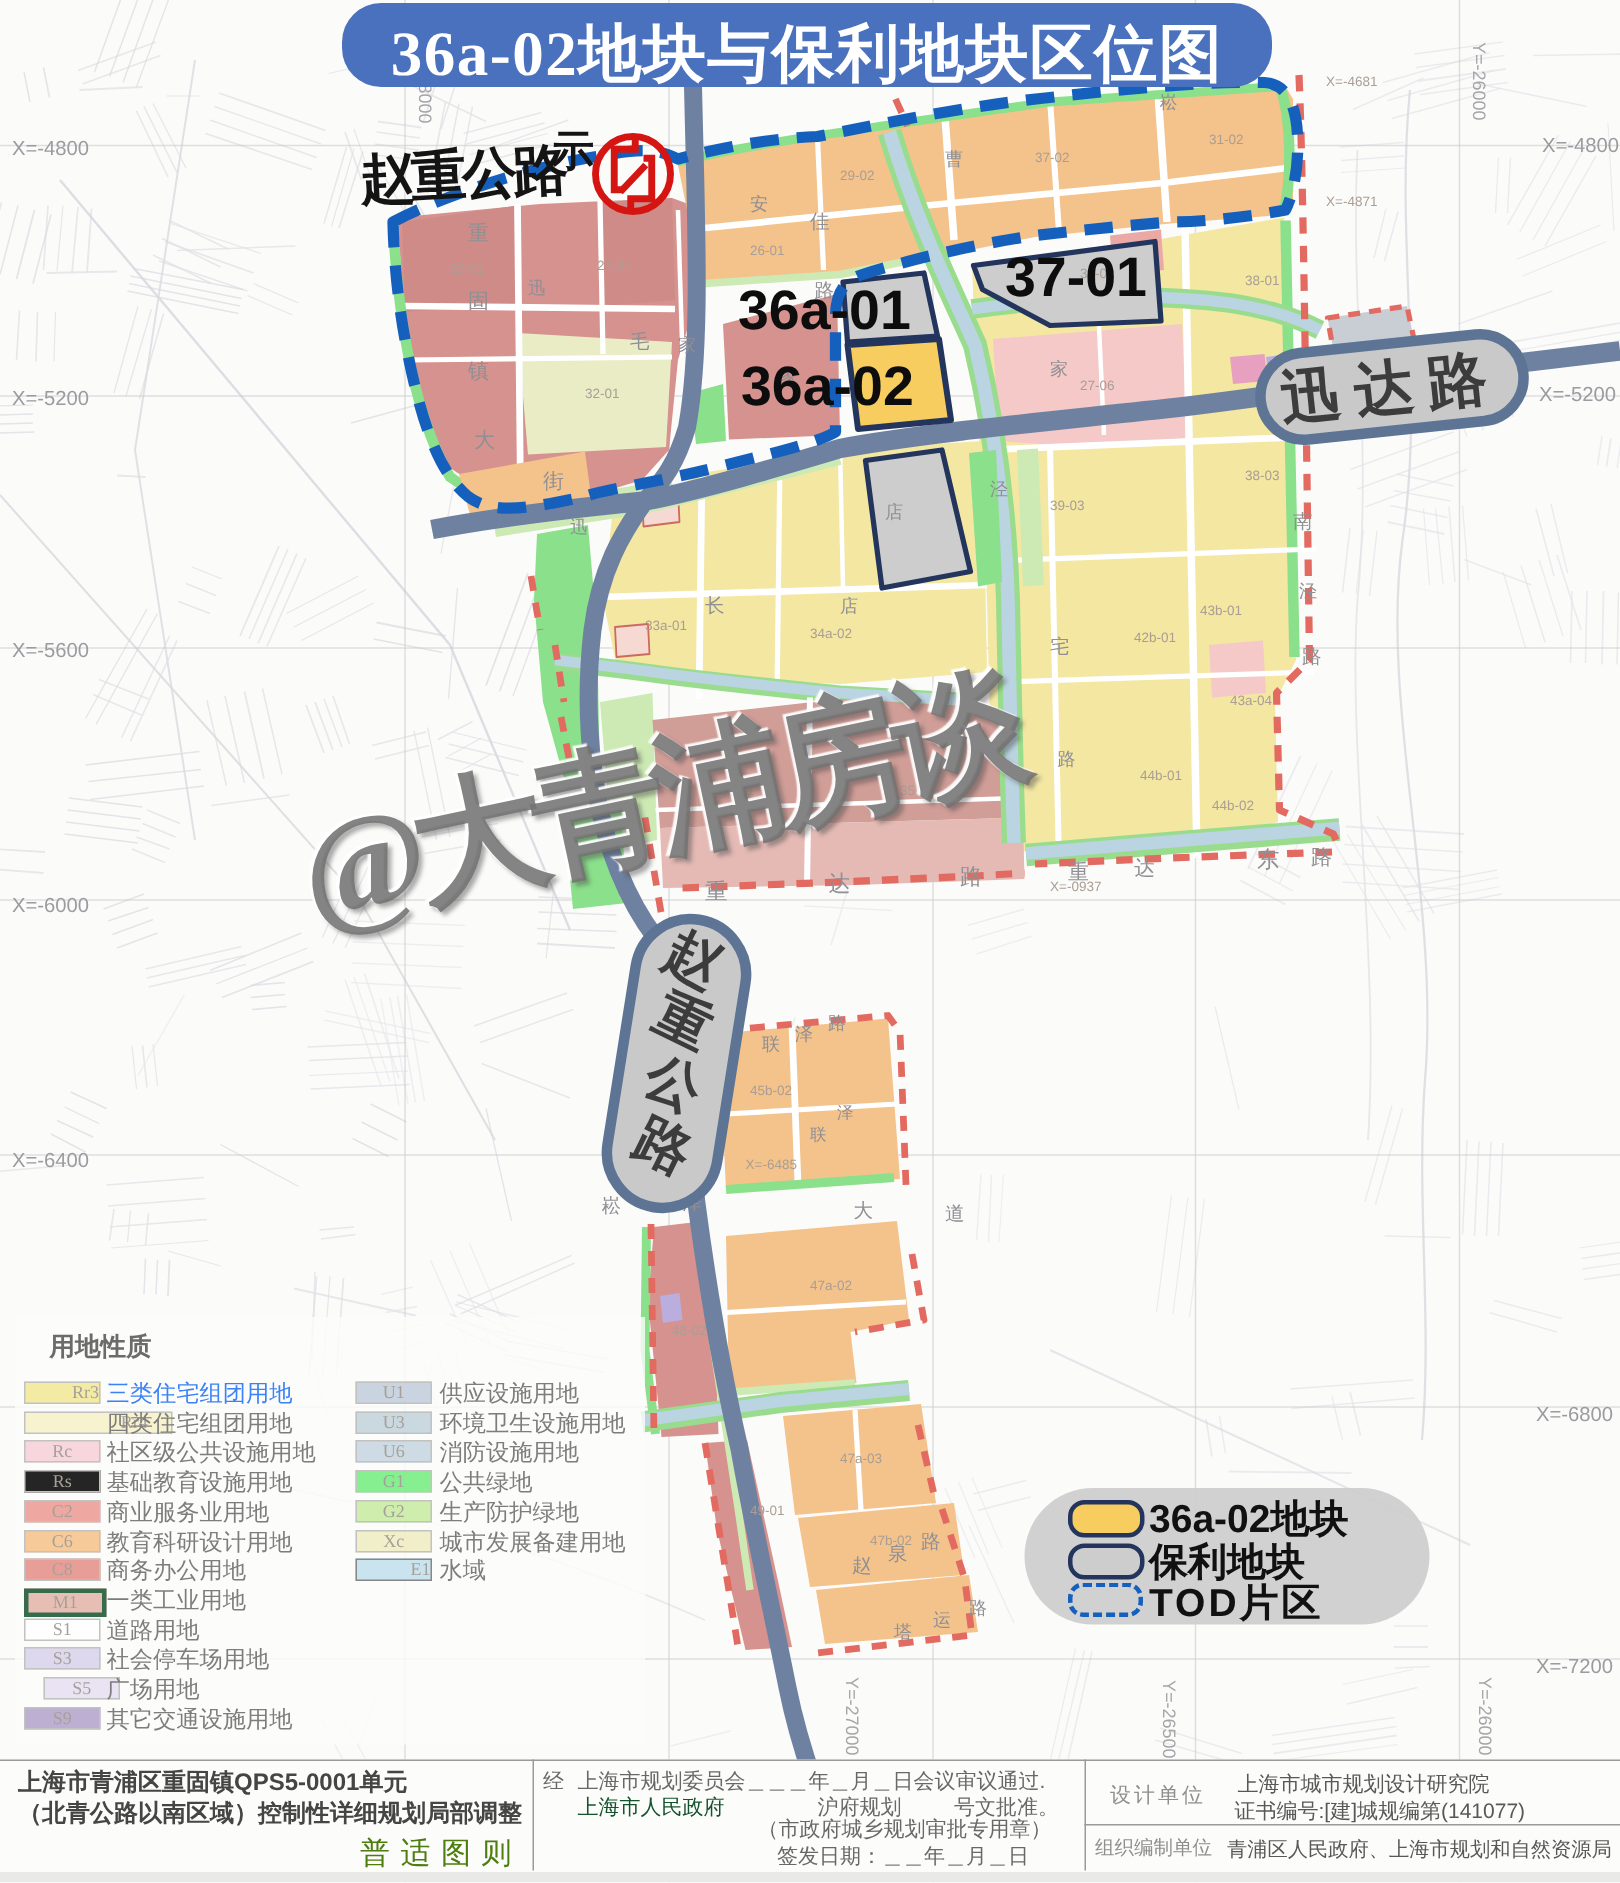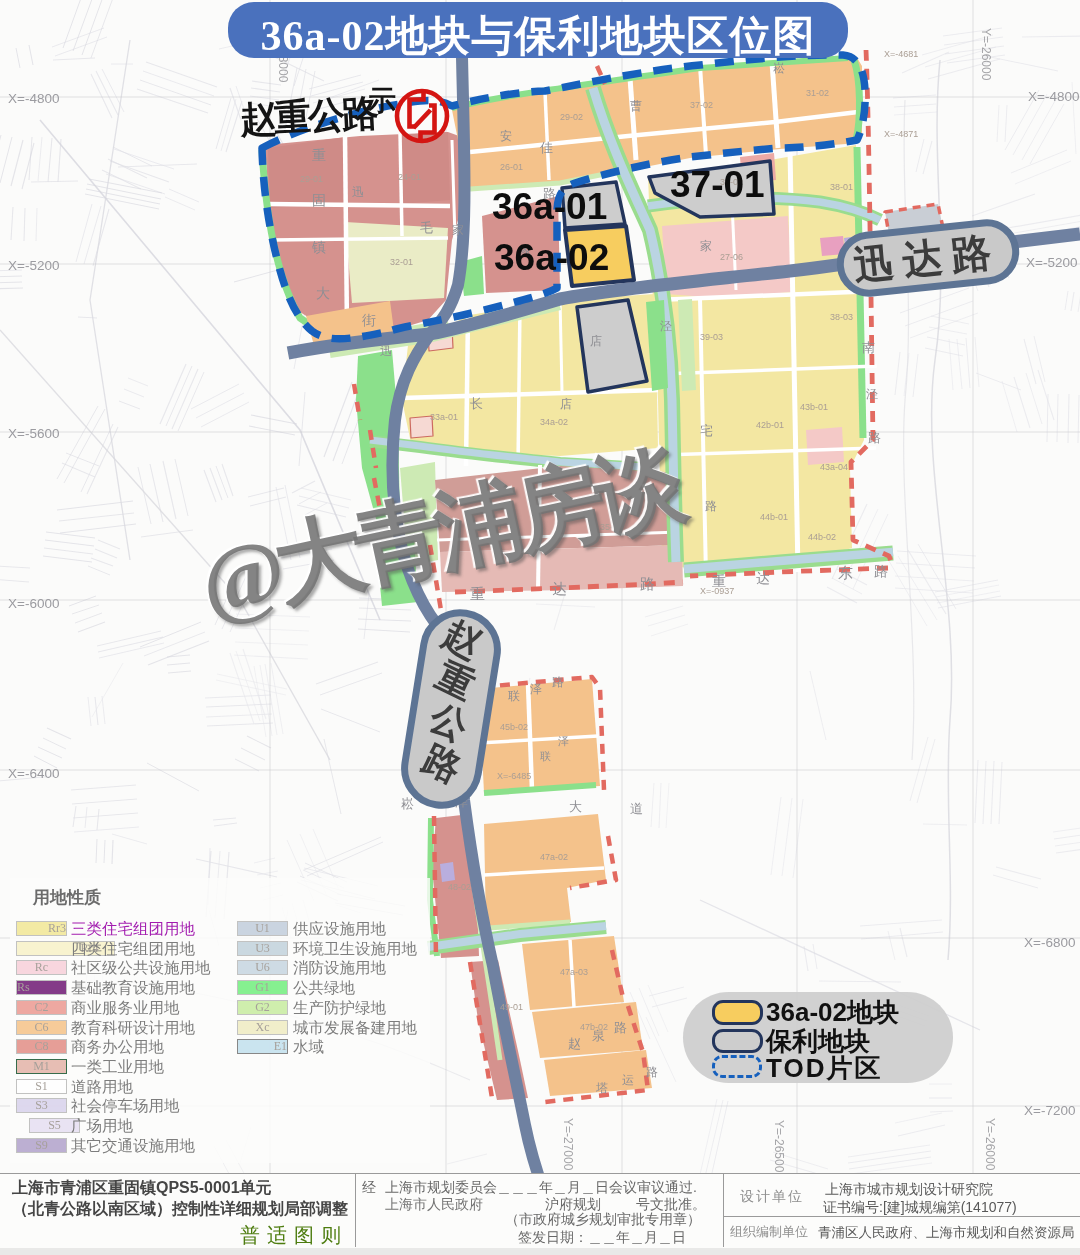--- a/index.html
+++ b/index.html
@@ -636,34 +636,34 @@
 <path d="M28.5,54.5 L28.5,46.5 L42.5,46.5 L42.5,19.5 L37,19.5" fill="none" stroke="#d41512" stroke-width="4.6" stroke-linejoin="miter"></path>
 <path d="M21.5,42 L38.5,24" fill="none" stroke="#d41512" stroke-width="4.6"></path>
 </svg>
 <div class="abs" style="left:492px;top:186px;font-size:37px;font-weight:bold;color:#0d0d0d;font-family:'Liberation Sans',sans-serif;letter-spacing:0px;">36a-01</div>
 <div class="abs" style="left:494px;top:237px;font-size:37px;font-weight:bold;color:#0d0d0d;font-family:'Liberation Sans',sans-serif;letter-spacing:0px;">36a-02</div>
 <div class="abs" style="left:670px;top:164px;font-size:37px;font-weight:bold;color:#0d0d0d;font-family:'Liberation Sans',sans-serif;letter-spacing:0px;">37-01</div>
 <div class="abs" style="left:202px;top:540px;transform:rotate(-12deg);transform-origin:0 50%;font-size:90px;font-weight:bold;font-family:'Liberation Serif',serif;color:rgba(115,115,115,0.88);height:90px;line-height:90px;letter-spacing:-8px;text-shadow:-2px -2px 1px rgba(255,255,255,0.95), 2px 3px 3px rgba(70,70,70,0.45);">@大青浦房谈</div>
 <div class="abs" style="left:10px;top:878px;width:420px;height:285px;background:rgba(252,252,251,0.80);"></div>
 <div class="abs" style="left:33px;top:886px;font-size:17px;font-weight:bold;color:#6b6b6b;">用地性质</div>
 <div class="abs" style="left:16px;top:921px;width:49px;height:13px;background:#f2e896;border:1px solid #b8b8b8;font-size:12px;color:#98918a;text-align:right;line-height:13px;font-family:'Liberation Serif',serif;opacity:0.85;">Rr3</div>
-<div class="abs" style="left:71px;top:919px;font-size:15.5px;color:#a21caf;">三类住宅组团用地</div>
+<div class="abs" style="left:71px;top:919px;font-size:15.5px;color:#3b82f6;">三类住宅组团用地</div>
 <div class="abs" style="left:16px;top:941px;width:49px;height:13px;background:#f8f2c8;border:1px solid #b8b8b8;font-size:12px;color:#98918a;text-align:center;line-height:13px;font-family:'Liberation Serif',serif;opacity:0.85;padding-left:48px;">Rr4</div>
 <div class="abs" style="left:71px;top:939px;font-size:15.5px;color:#7d7d7d;">四类住宅组团用地</div>
 <div class="abs" style="left:16px;top:960px;width:49px;height:13px;background:#f8d0da;border:1px solid #b8b8b8;font-size:12px;color:#98918a;text-align:center;line-height:13px;font-family:'Liberation Serif',serif;opacity:0.85;">Rc</div>
 <div class="abs" style="left:71px;top:958px;font-size:15.5px;color:#7d7d7d;">社区级公共设施用地</div>
-<div class="abs" style="left:16px;top:980px;width:49px;height:13px;background:#701a75;border:1px solid #b8b8b8;font-size:12px;color:#98918a;text-align:left;line-height:13px;font-family:'Liberation Serif',serif;opacity:0.85;">Rs</div>
+<div class="abs" style="left:16px;top:980px;width:49px;height:13px;background:#000000;border:1px solid #b8b8b8;font-size:12px;color:#98918a;text-align:center;line-height:13px;font-family:'Liberation Serif',serif;opacity:0.85;">Rs</div>
 <div class="abs" style="left:71px;top:978px;font-size:15.5px;color:#7d7d7d;">基础教育设施用地</div>
 <div class="abs" style="left:16px;top:1000px;width:49px;height:13px;background:#ec9a92;border:1px solid #b8b8b8;font-size:12px;color:#98918a;text-align:center;line-height:13px;font-family:'Liberation Serif',serif;opacity:0.85;">C2</div>
 <div class="abs" style="left:71px;top:998px;font-size:15.5px;color:#7d7d7d;">商业服务业用地</div>
 <div class="abs" style="left:16px;top:1020px;width:49px;height:13px;background:#f6c388;border:1px solid #b8b8b8;font-size:12px;color:#98918a;text-align:center;line-height:13px;font-family:'Liberation Serif',serif;opacity:0.85;">C6</div>
 <div class="abs" style="left:71px;top:1018px;font-size:15.5px;color:#7d7d7d;">教育科研设计用地</div>
 <div class="abs" style="left:16px;top:1039px;width:49px;height:13px;background:#e38e86;border:1px solid #b8b8b8;font-size:12px;color:#98918a;text-align:center;line-height:13px;font-family:'Liberation Serif',serif;opacity:0.85;">C8</div>
 <div class="abs" style="left:71px;top:1037px;font-size:15.5px;color:#7d7d7d;">商务办公用地</div>
-<div class="abs" style="left:16px;top:1059px;width:49px;height:13px;background:#e4b4a8;border:1px solid #14532d;font-size:12px;color:#98918a;text-align:center;line-height:13px;font-family:'Liberation Serif',serif;opacity:0.85;">M1</div>
+<div class="abs" style="left:16px;top:1059px;width:49px;height:13px;background:#e4b4a8;border:3px solid #14532d;font-size:12px;color:#98918a;text-align:center;line-height:13px;font-family:'Liberation Serif',serif;opacity:0.85;">M1</div>
 <div class="abs" style="left:71px;top:1057px;font-size:15.5px;color:#7d7d7d;">一类工业用地</div>
 <div class="abs" style="left:16px;top:1079px;width:49px;height:13px;background:#ffffff;border:1px solid #b8b8b8;font-size:12px;color:#98918a;text-align:center;line-height:13px;font-family:'Liberation Serif',serif;opacity:0.85;">S1</div>
 <div class="abs" style="left:71px;top:1077px;font-size:15.5px;color:#7d7d7d;">道路用地</div>
 <div class="abs" style="left:16px;top:1098px;width:49px;height:13px;background:#d8d2ec;border:1px solid #b8b8b8;font-size:12px;color:#98918a;text-align:center;line-height:13px;font-family:'Liberation Serif',serif;opacity:0.85;">S3</div>
 <div class="abs" style="left:71px;top:1096px;font-size:15.5px;color:#7d7d7d;">社会停车场用地</div>
 <div class="abs" style="left:16px;top:1118px;width:49px;height:13px;background:#e6dff2;border:1px solid #b8b8b8;font-size:12px;color:#98918a;text-align:center;line-height:13px;font-family:'Liberation Serif',serif;opacity:0.85;margin-left:13px;">S5</div>
 <div class="abs" style="left:71px;top:1116px;font-size:15.5px;color:#7d7d7d;">广场用地</div>
 <div class="abs" style="left:16px;top:1138px;width:49px;height:13px;background:#b2a2cc;border:1px solid #b8b8b8;font-size:12px;color:#98918a;text-align:center;line-height:13px;font-family:'Liberation Serif',serif;opacity:0.85;">S9</div>
 <div class="abs" style="left:71px;top:1136px;font-size:15.5px;color:#7d7d7d;">其它交通设施用地</div>
 <div class="abs" style="left:237px;top:921px;width:49px;height:13px;background:#c2cedc;border:1px solid #b8b8b8;font-size:12px;color:#98918a;text-align:center;line-height:13px;font-family:'Liberation Serif',serif;opacity:0.85;">U1</div>
@@ -690,21 +690,21 @@
 <div class="abs" style="left:0;top:1173px;width:1080px;height:74px;background:#fcfcfb;border-top:1.5px solid #9a9a9a;border-bottom:1.5px solid #9a9a9a;"></div>
 <div class="abs" style="left:355px;top:1173px;width:1px;height:74px;background:#9a9a9a;"></div>
 <div class="abs" style="left:723px;top:1173px;width:1px;height:74px;background:#9a9a9a;"></div>
 <div class="abs" style="left:723px;top:1216px;width:357px;height:1px;background:#9a9a9a;"></div>
 <div class="abs" style="left:0;top:1248px;width:1080px;height:7px;background:#e9e9e8;"></div>
 <div class="abs" style="left:12px;top:1178px;font-weight:bold;color:#454545;font-size:16px;white-space:nowrap;">上海市青浦区重固镇QPS5-0001单元</div>
 <div class="abs" style="left:12px;top:1199px;font-weight:bold;color:#454545;font-size:16px;white-space:nowrap;">（北青公路以南区域）控制性详细规划局部调整</div>
 <div class="abs" style="left:240px;top:1222px;font-size:20px;color:#4d7c0f;letter-spacing:7px;">普适图则</div>
 <div class="abs" style="left:362px;top:1179px;color:#686868;font-size:14px;white-space:nowrap;">经</div>
 <div class="abs" style="left:385px;top:1179px;color:#686868;font-size:14px;white-space:nowrap;">上海市规划委员会＿＿＿年＿月＿日会议审议通过.</div>
-<div class="abs" style="left:385px;top:1196px;color:#737373;font-size:14px;white-space:nowrap;">上海市人民政府</div>
+<div class="abs" style="left:385px;top:1196px;color:#14532d;font-size:14px;white-space:nowrap;">上海市人民政府</div>
 <div class="abs" style="left:545px;top:1196px;color:#686868;font-size:14px;white-space:nowrap;">沪府规划</div>
 <div class="abs" style="left:636px;top:1196px;color:#686868;font-size:14px;white-space:nowrap;">号文批准。</div>
 <div class="abs" style="left:505px;top:1211px;color:#686868;font-size:14px;white-space:nowrap;">（市政府城乡规划审批专用章）</div>
 <div class="abs" style="left:518px;top:1229px;color:#686868;font-size:14px;white-space:nowrap;">签发日期：＿＿年＿月＿日</div>
 <div class="abs" style="left:740px;top:1188px;color:#8f8f8f;font-size:14px;letter-spacing:2px;">设计单位</div>
 <div class="abs" style="left:825px;top:1181px;color:#585858;font-size:14px;white-space:nowrap;">上海市城市规划设计研究院</div>
 <div class="abs" style="left:823px;top:1199px;color:#585858;font-size:14px;white-space:nowrap;">证书编号:[建]城规编第(141077)</div>
 <div class="abs" style="left:730px;top:1223px;color:#8f8f8f;font-size:13px;">组织编制单位</div>
 <div class="abs" style="left:818px;top:1224px;color:#585858;font-size:13.5px;white-space:nowrap;">青浦区人民政府、上海市规划和自然资源局</div>
 </div>

